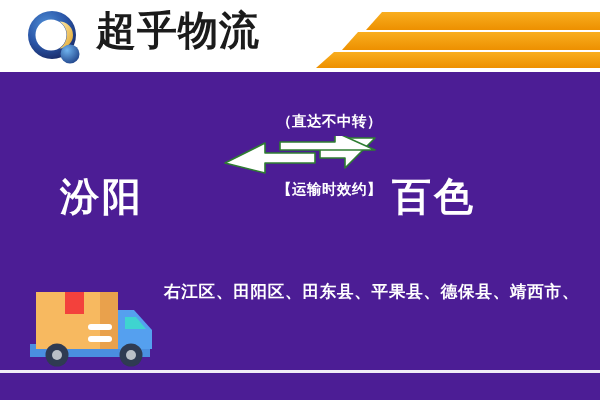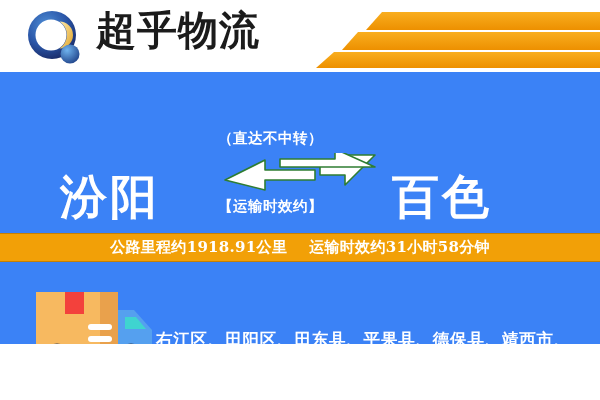--- a/index.html
+++ b/index.html
@@ -3,23 +3,23 @@
 <meta charset="utf-8">
 <style>
   html, body {
     margin: 0;
     padding: 0;
     background: #ffffff;
   }
   #banner {
     position: relative;
     width: 600px;
-    height: 344px;
+    height: 400px;
     overflow: hidden;
-    background: #3b82f6;
+    background: #4c1d95;
     font-family: "Liberation Sans", "DejaVu Sans", sans-serif;
     -webkit-font-smoothing: antialiased;
   }
 
   
   .header {
     position: absolute;
     left: 0; top: 0;
     width: 600px; height: 72px;
     background: #ffffff;
@@ -60,34 +60,34 @@
   .route {
     position: absolute;
     left: 0; top: 72px;
     width: 600px; height: 161px;
   }
   .city {
     position: absolute;
     top: 125px;
     transform: translateY(-50%);
     font-family: "DejaVu Serif", "Liberation Serif", serif;
-    font-size: 47px;
+    font-size: 39px;
     font-weight: 700;
     color: #ffffff;
     letter-spacing: 3px;
     white-space: nowrap;
   }
   .city-from { left: 60px; }
   .city-to   { left: 392px; }
 
   .mid {
     position: absolute;
-    left: 218px; top: 57px;
+    left: 218px; top: 40px;
     width: 164px;
-    text-align: left;
+    text-align: right;
   }
   .mid-top, .mid-bottom {
     font-family: "DejaVu Serif", "Liberation Serif", serif;
     font-size: 14.5px;
     font-weight: 700;
     color: #ffffff;
     white-space: nowrap;
     letter-spacing: 0.5px;
   }
   .mid-arrows {
@@ -125,23 +125,22 @@
     left: 0; top: 262px;
     width: 600px; height: 138px;
   }
   .truck {
     position: absolute;
     left: 22px; top: 14px;
     width: 136px; height: 94px;
   }
   .region-list {
     position: absolute;
-    left: 156px; top: 16px;
+    left: 164px; top: 16px;
     width: 416px;
-    margin-top: 48px;
   }
   .region-row {
     font-family: "DejaVu Serif", "Liberation Serif", serif;
     font-size: 16.5px;
     font-weight: 700;
     color: #ffffff;
     letter-spacing: 0.8px;
     line-height: 27px;
     white-space: nowrap;
   }
@@ -213,24 +212,20 @@
         <polygon points="5,27 45,7 45,17 95,17 95,27 45,27 45,37" fill="#ffffff" stroke="#2f7d32" stroke-width="1.6" stroke-linejoin="round"></polygon>
         <polygon points="155,14 115,-4 115,6 60,6 60,14" fill="#ffffff" stroke="#2f7d32" stroke-width="1.6" stroke-linejoin="round"></polygon>
       </svg>
 
       <div class="mid-bottom">【运输时效约】</div>
     </div>
 
     <div class="city city-to">百色</div>
   </div>
 
-  <div class="infobar">
-    <span>公路里程约1918.91公里</span>
-    <span>运输时效约31小时58分钟</span>
-  </div>
 
   <div class="regions">
 
     <div class="truck">
       <svg viewBox="0 0 136 94" width="136" height="94">
         <rect x="8" y="68" width="120" height="13" fill="#4a8fe0"></rect>
         <path d="M96 34 h16 l18 20 v19 h-34 z" fill="#55a0ef"></path>
         <path d="M103 41 h11 l10 12 h-21 z" fill="#3fd4d0"></path>
         <rect x="14" y="16" width="82" height="57" fill="#f7b960"></rect>
         <rect x="78" y="16" width="18" height="57" fill="#e9a14c"></rect>

